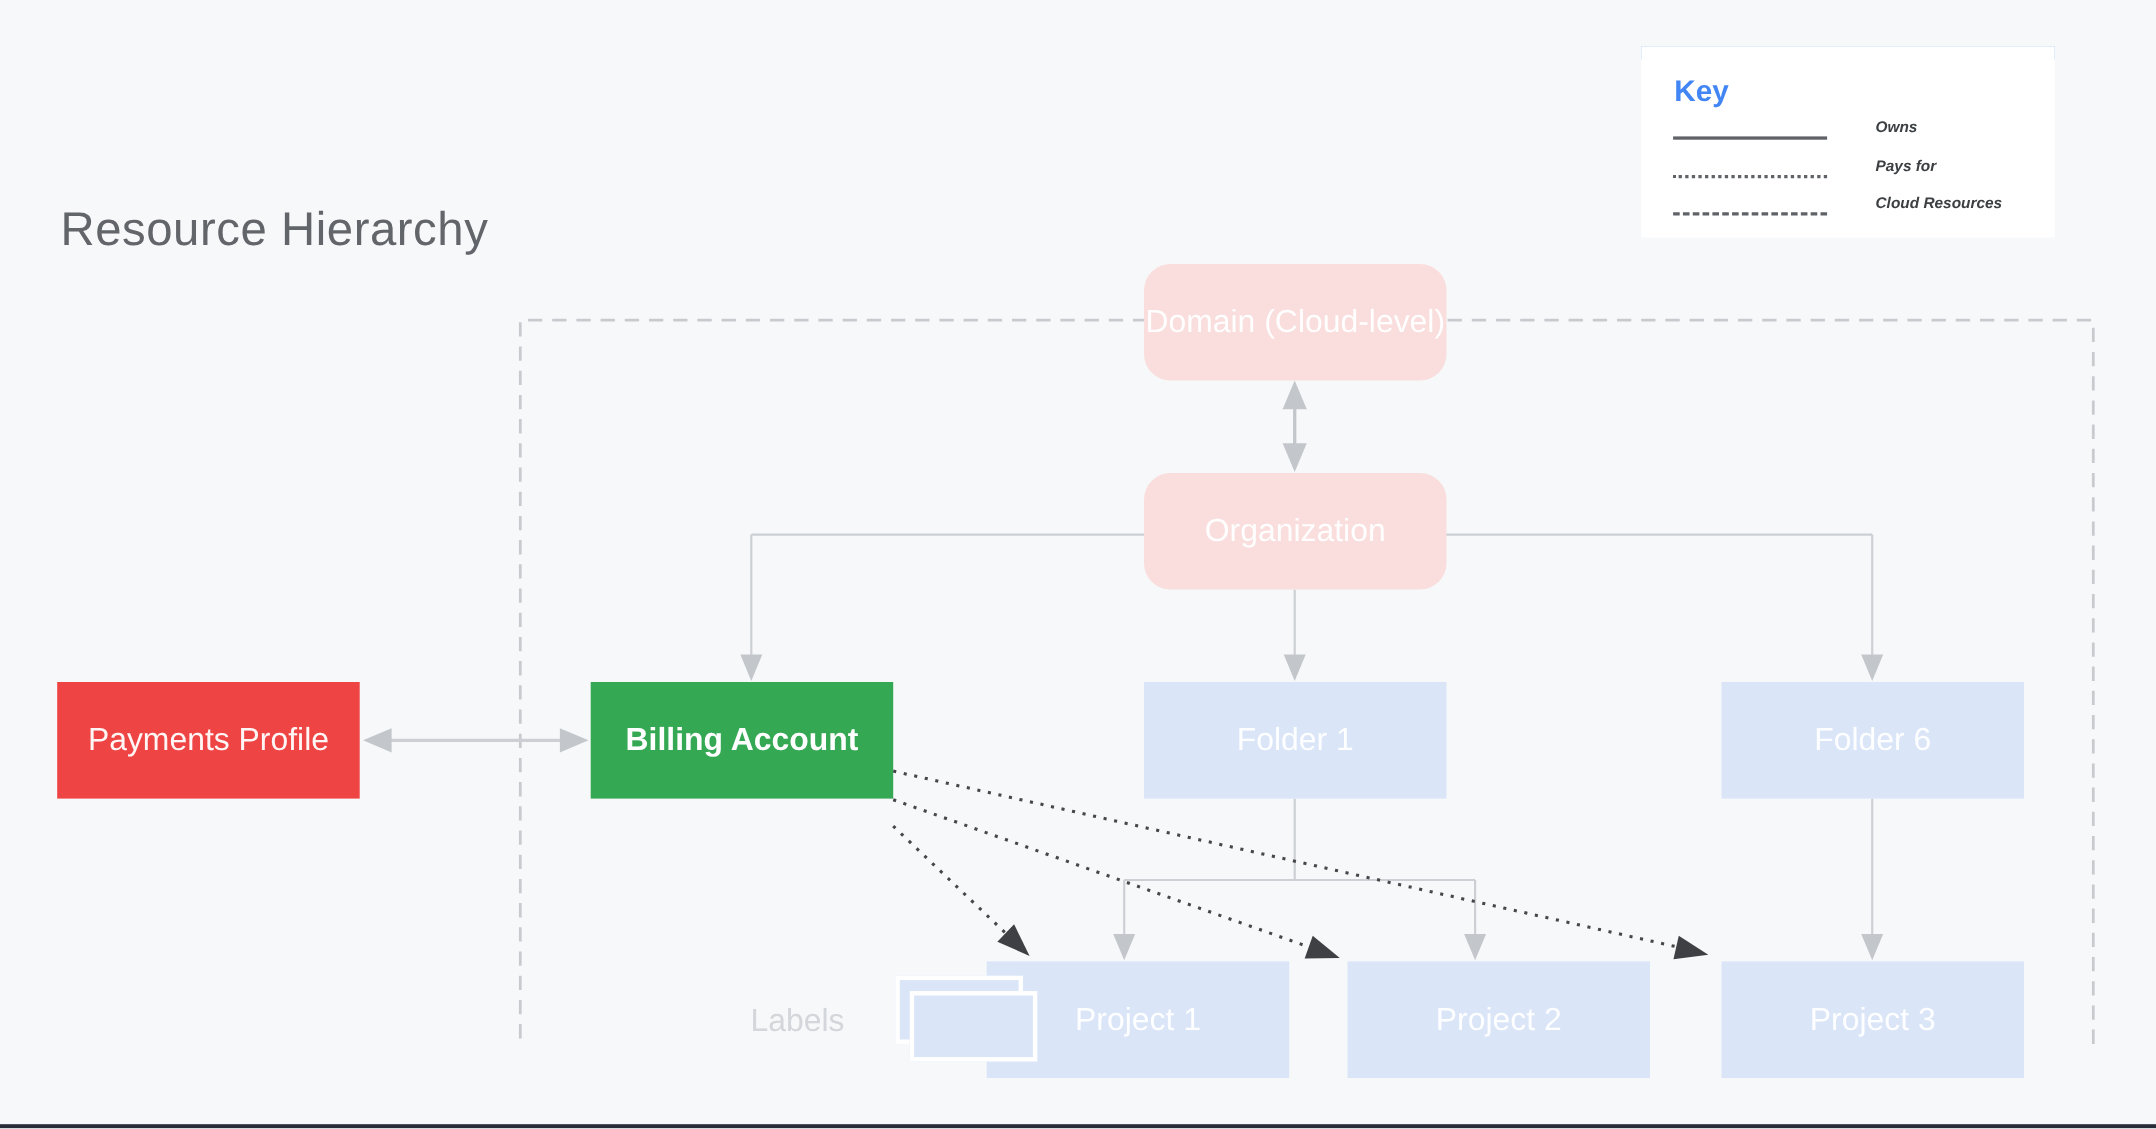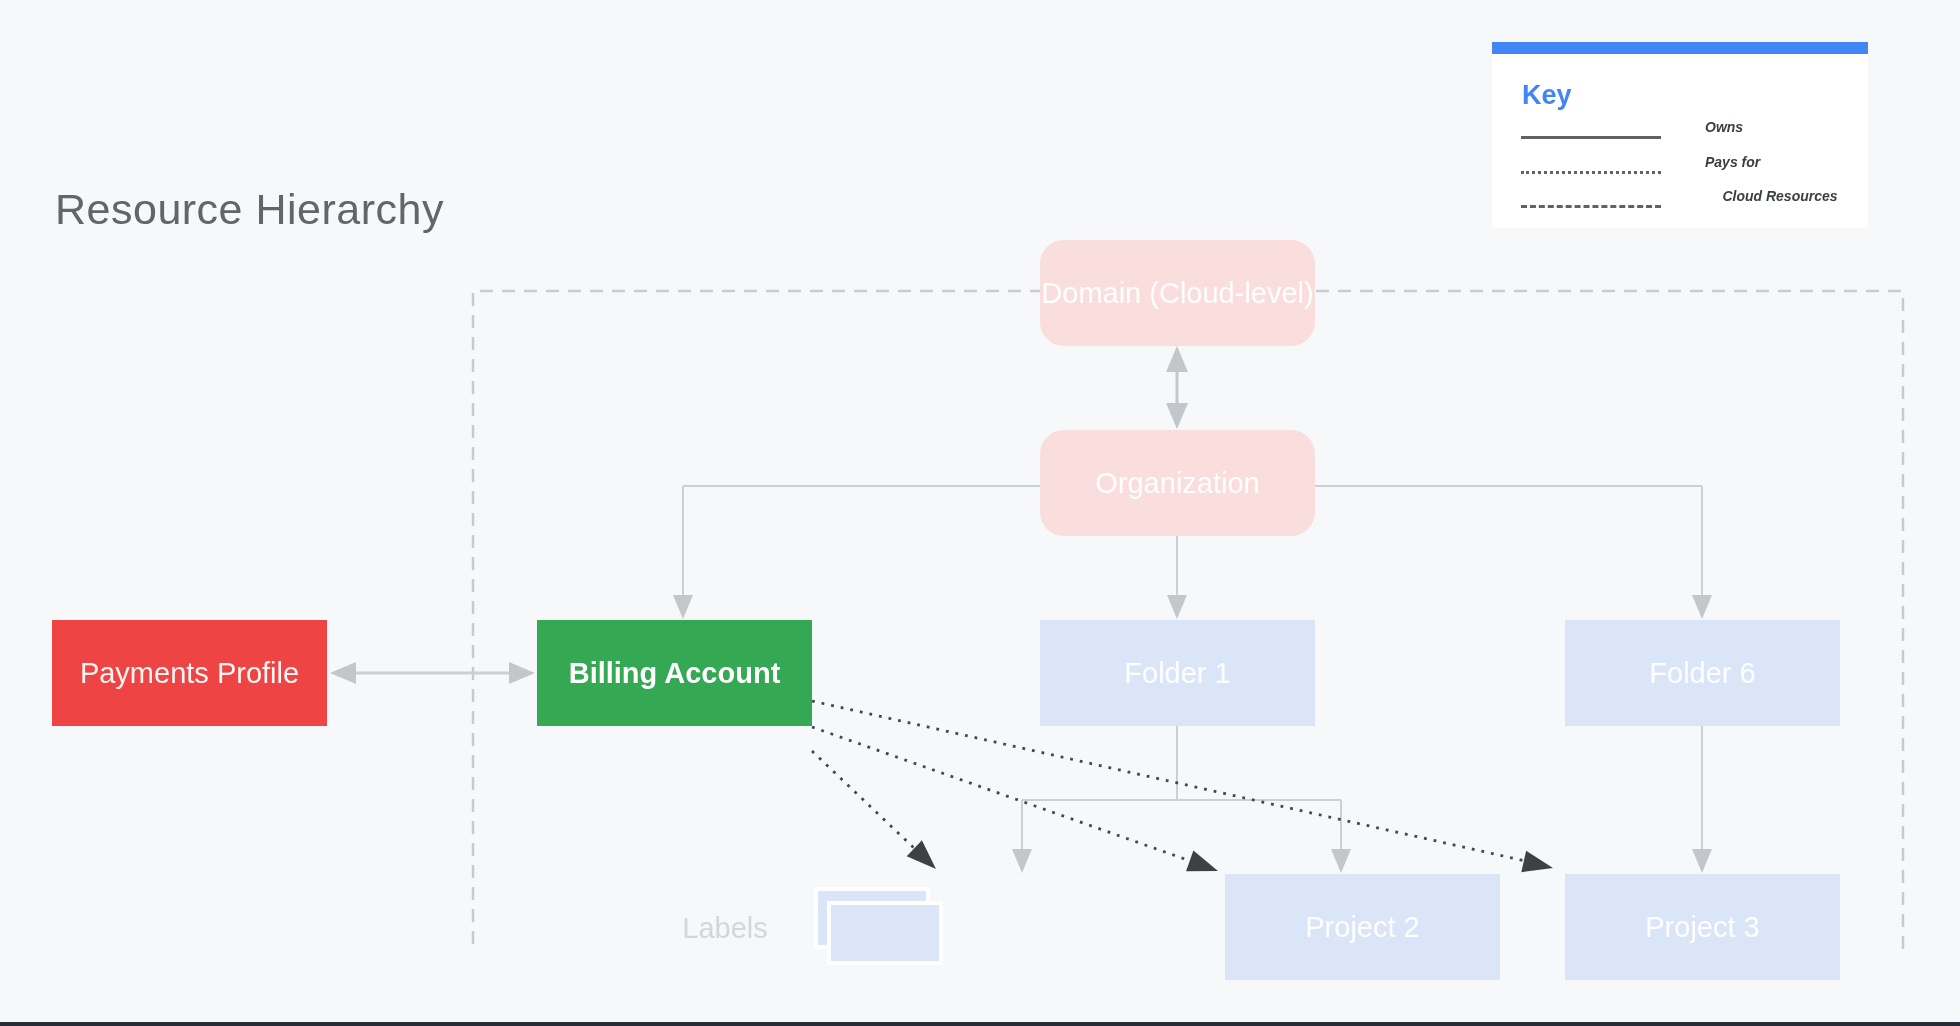--- a/index.html
+++ b/index.html
@@ -43,21 +43,21 @@
     z-index: 4;
   }
   .key-topbar {
     position: absolute;
     left: 0; top: 0;
     width: 376px; height: 12px;
     background: #4285f4;
   }
   .key-body {
     position: absolute;
-    left: 0; top: 12px;
+    left: 0; top: 0;
     width: 376px; height: 174px;
     background: #ffffff;
   }
   .key-title {
     position: absolute;
     left: 30px; top: 26px;
     font-size: 27px;
     font-weight: 700;
     color: #4285f4;
   }
@@ -75,21 +75,21 @@
     left: 213px;
     width: 150px;
     font-size: 14px;
     font-weight: 700;
     color: #3c4043;
     line-height: 21px;
     font-style: italic;
   }
   .key-label.r1 { top: 63px; }
   .key-label.r2 { top: 98px; }
-  .key-label.r3 { top: 132px; text-align: center; }
+  .key-label.r3 { top: 132px; }
 
   
   .node {
     position: absolute;
     width: 275px; height: 106px;
     display: flex;
     align-items: center;
     justify-content: center;
     font-size: 29px;
     color: rgba(255,255,255,0.95);
@@ -192,20 +192,21 @@
       <div class="key-label r3">Cloud Resources</div>
     </div>
   </div>
 
   <div class="node pink" id="node-domain">Domain (Cloud-level)</div>
   <div class="node pink" id="node-organization">Organization</div>
   <div class="node cream" id="node-payments">Payments Profile</div>
   <div class="node green" id="node-billing">Billing Account</div>
   <div class="node blue" id="node-folder1">Folder 1</div>
   <div class="node blue" id="node-folder2">Folder 6</div>
+  <div class="node blue" id="node-project1">Project 1</div>
   <div class="node blue" id="node-project2">Project 2</div>
   <div class="node blue" id="node-project3">Project 3</div>
 
   <div class="labels-text">Labels</div>
   <div class="label-card back"></div>
   <div class="label-card front"></div>
 
   <svg class="svg-layer layer-over" viewBox="0 0 1960 1026" xmlns="http://www.w3.org/2000/svg">
 
     <line x1="812" y1="701" x2="1530" y2="862" stroke="#45474a" stroke-width="2.8" stroke-dasharray="2.8 7"></line>

